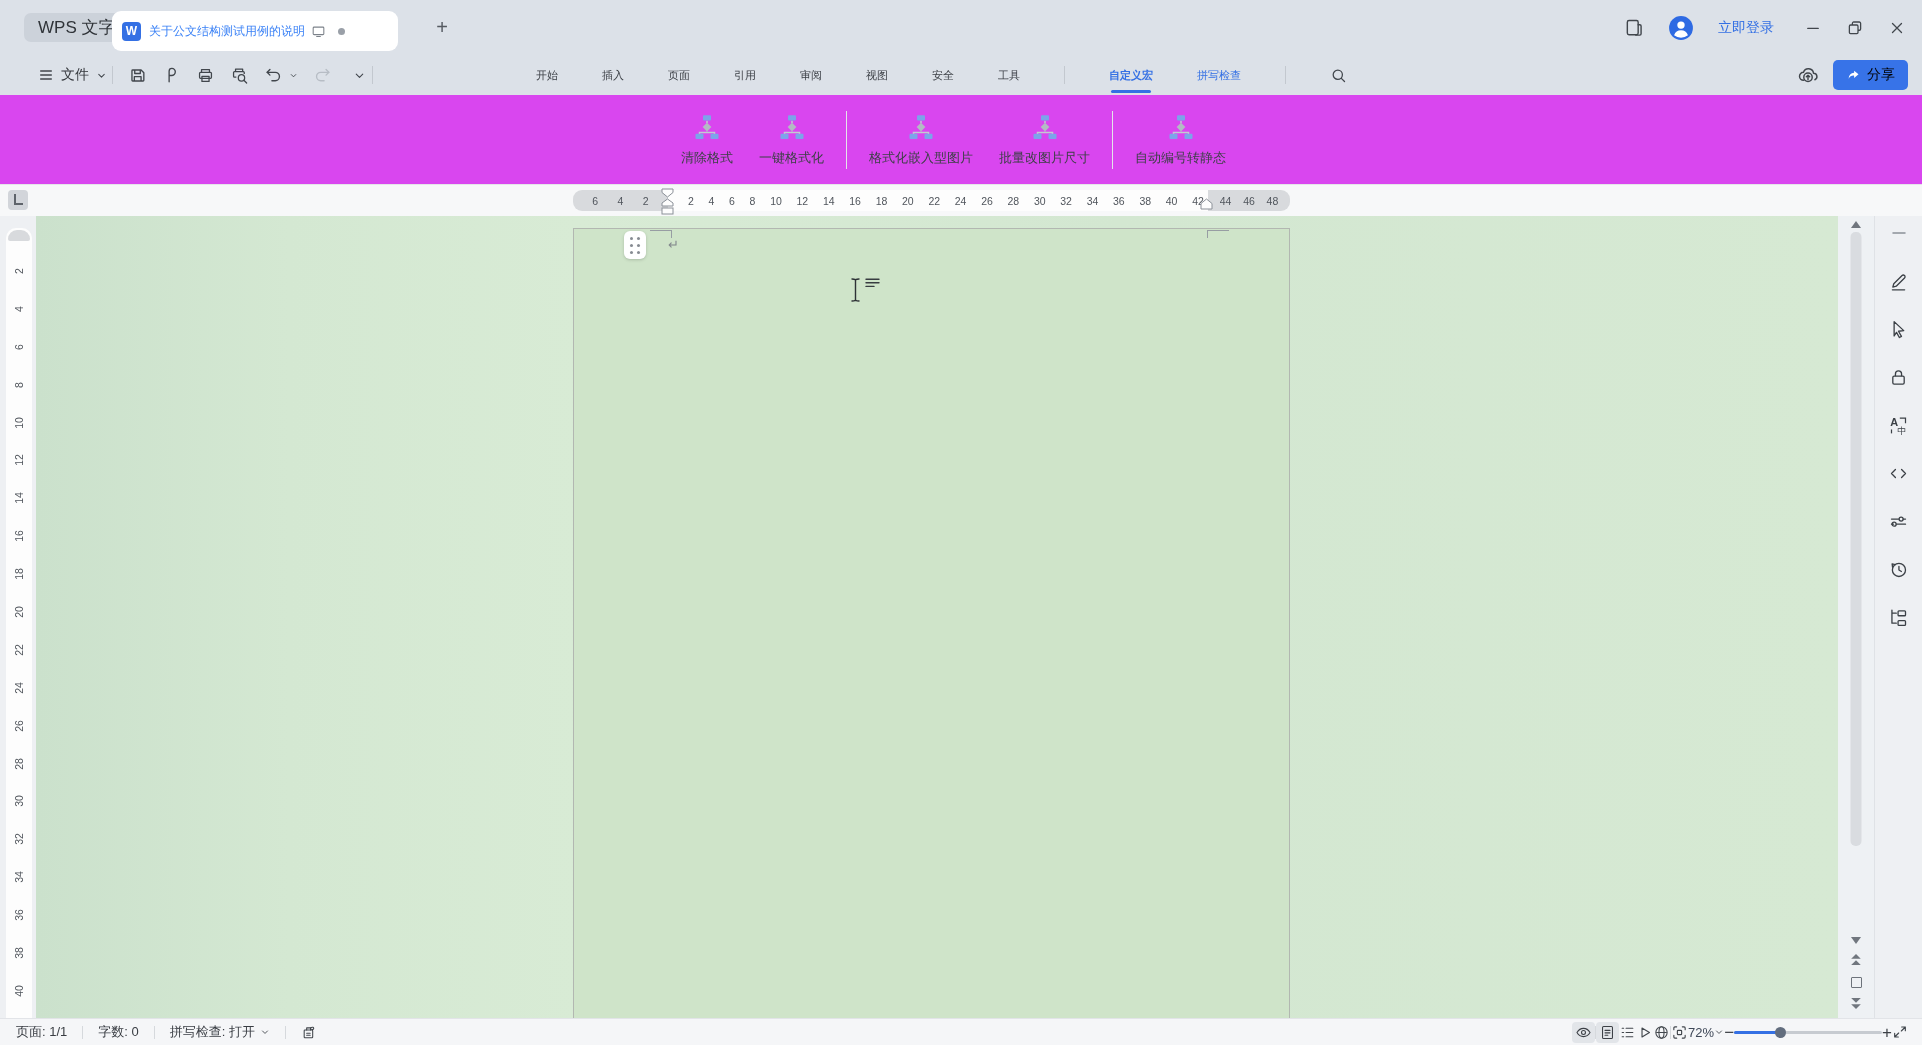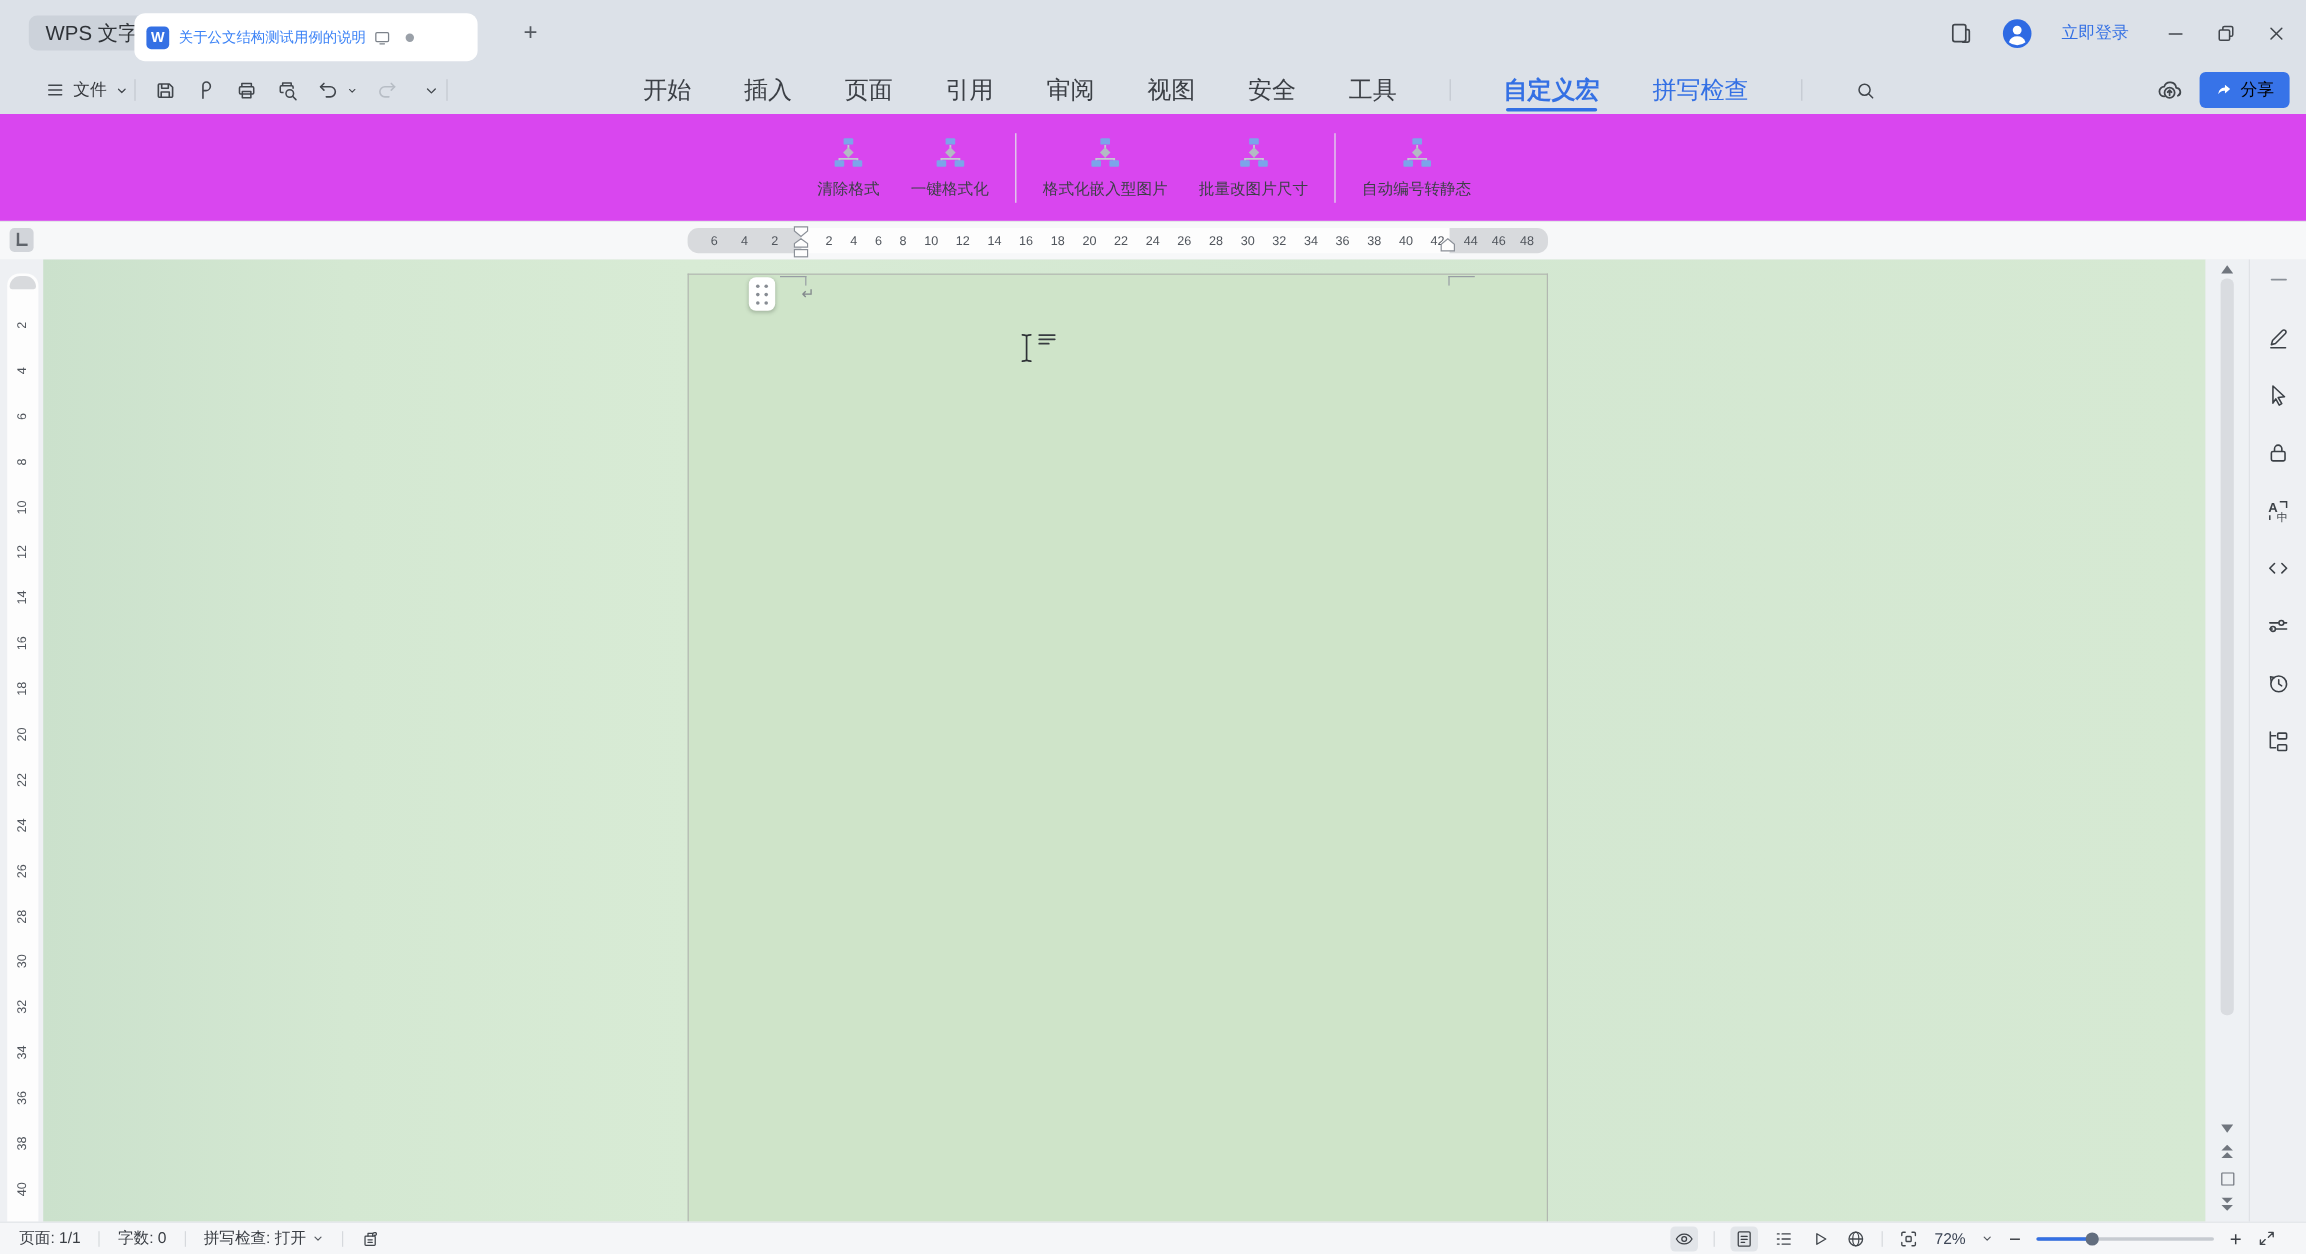--- a/index.html
+++ b/index.html
@@ -27,21 +27,21 @@
   .avatar{width:26px;height:26px;}
 
   
   .menubar{position:absolute;left:0;top:55px;width:100%;height:40px;background:#dce1e8;}
   .file-group{position:absolute;left:38px;top:0;height:40px;display:flex;align-items:center;gap:7px;}
   .file-label{font-size:14px;color:#34373c;}
   .vdiv{width:1px;height:18px;background:#c3c8cf;}
   .mdiv1{position:absolute;left:112px;top:11px;}
   .quick{position:absolute;left:128px;top:0;height:40px;display:flex;align-items:center;gap:15px;}
   .mdiv2{position:absolute;left:372px;top:11px;}
-  .rtabs{position:absolute;left:536px;top:0;height:40px;display:flex;align-items:center;gap:44px;font-size:20px;color:#3b3f45;}
+  .rtabs{position:absolute;left:536px;top:0;height:40px;display:flex;align-items:center;gap:44px;font-size:11px;color:#3b3f45;}
   .rtab{position:relative;height:40px;display:flex;align-items:center;}
   .rtab.active{color:#3470e4;font-weight:bold;}
   .rtab.active::after{content:"";position:absolute;left:2px;right:2px;bottom:2px;height:3px;border-radius:2px;background:#3470e4;}
   .rtab.blue{color:#3470e4;}
   .share-area{position:absolute;right:14px;top:0;height:40px;display:flex;align-items:center;gap:14px;}
   .share-btn{height:30px;padding:0 13px;background:#3773e8;border-radius:5px;color:#000000;font-size:14px;
              display:flex;align-items:center;gap:6px;}
 
   
   .macro-panel{position:absolute;left:0;top:95px;width:100%;height:90px;background:#d946ef;
@@ -94,21 +94,21 @@
   .sq-btn{width:9px;height:9px;border:1.6px solid #6d737b;border-radius:1px;}
 
   .sidebar{position:absolute;right:0;top:0;bottom:0;width:48px;background:#eef0f3;border-left:1px solid #dfe2e6;
            display:flex;flex-direction:column;align-items:center;padding-top:6px;gap:26px;box-sizing:border-box;}
   .sb-item{width:22px;height:22px;display:flex;align-items:center;justify-content:center;color:#3b4046;}
 
   
   .statusbar{position:absolute;left:0;bottom:0;width:100%;height:26px;background:#f5f6f8;border-top:1px solid #e2e4e8;
              display:flex;align-items:center;font-size:13px;color:#393d43;}
   .sb-left{display:flex;align-items:center;gap:15px;padding-left:16px;}
-  .sb-right{margin-left:auto;display:flex;align-items:center;gap:13px;padding-right:25px;}
+  .sb-right{margin-left:auto;display:flex;align-items:center;padding-right:14px;}
   .sdiv{width:1px;height:13px;background:#d6d9dd;}
   .toggle-on{background:#e2e5e9;border-radius:4px;padding:2px 3px;display:flex;align-items:center;}
   .zoom-val{font-size:13px;color:#3e4757;}
   .slider{position:relative;width:148px;height:3px;background:#c7cbd1;border-radius:2px;}
   .slider .fill{position:absolute;left:0;top:0;height:3px;width:46px;background:#3470e4;border-radius:2px;}
   .slider .knob{position:absolute;left:41px;top:-4px;width:11px;height:11px;border-radius:50%;background:#626d7e;}
   .plusminus{font-size:17px;color:#3c4046;line-height:1;}
 </style>
 </head>
 <body>

